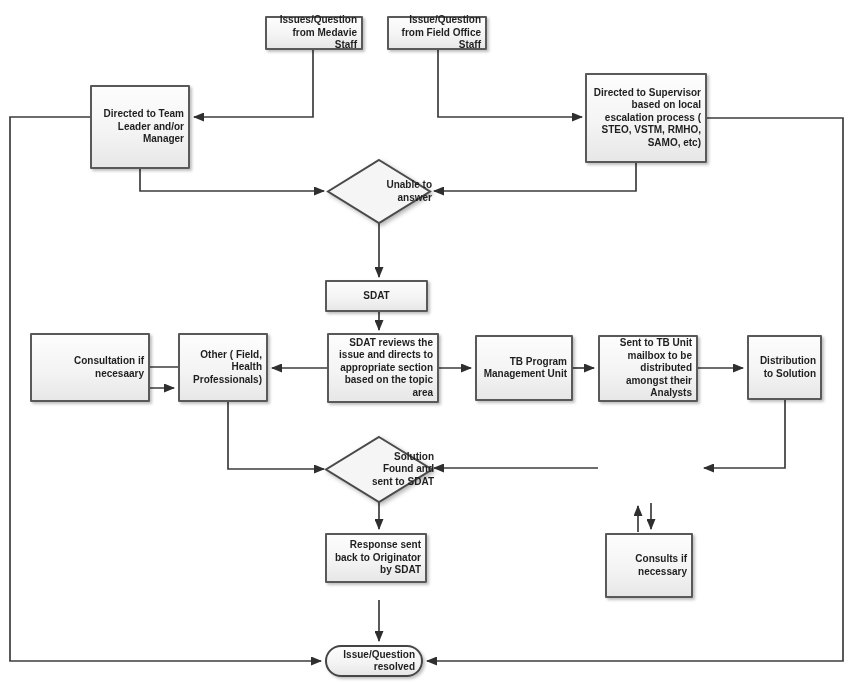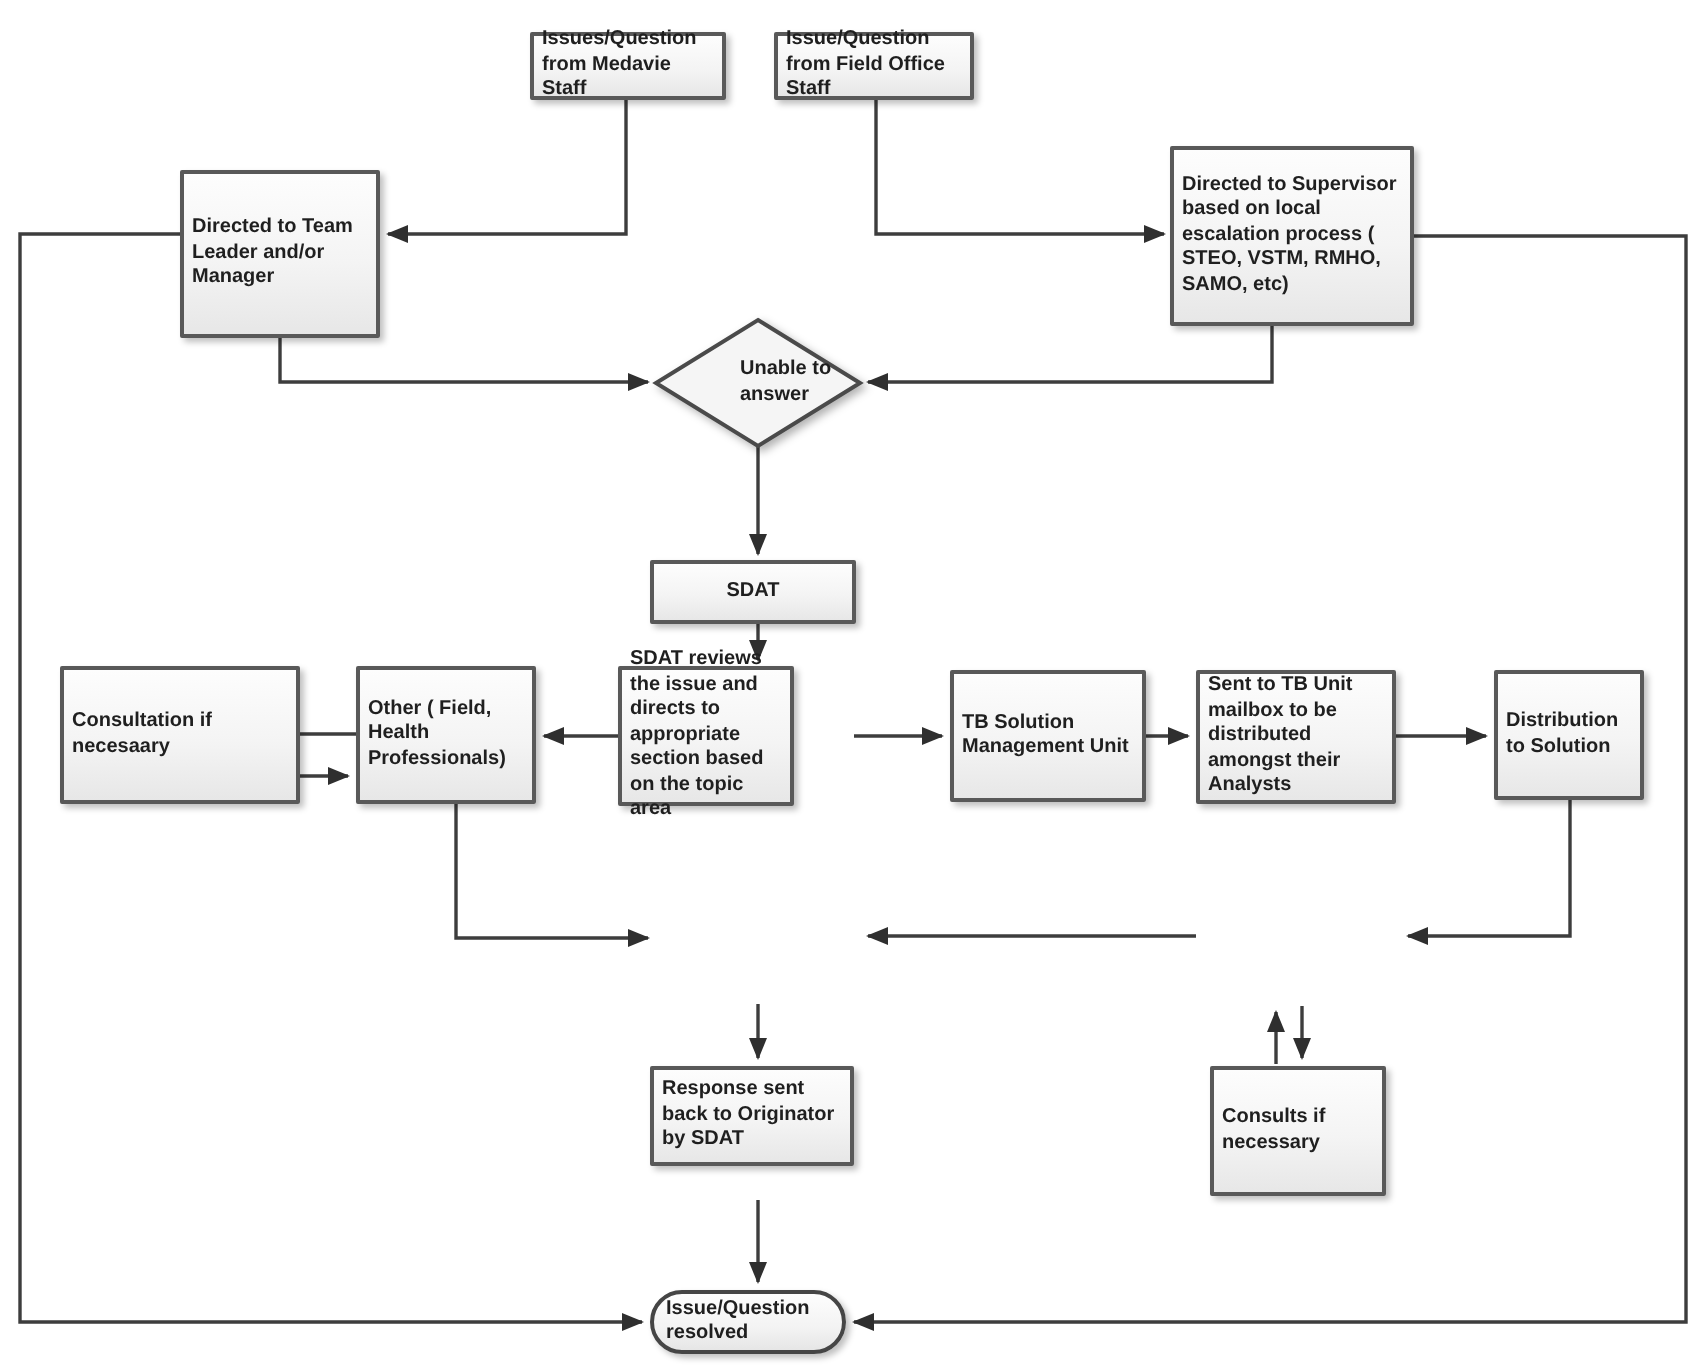--- a/index.html
+++ b/index.html
@@ -3,21 +3,21 @@
 <meta charset="utf-8">
 <style>
   html,body{margin:0;padding:0;background:#ffffff;}
   #canvas{
     position:relative;width:850px;height:683px;background:#ffffff;
     font-family:"Liberation Sans",sans-serif;color:#1f1f1f;overflow:hidden;
   }
   #wires{position:absolute;left:0;top:0;width:850px;height:683px;}
   .node{
     position:absolute;display:flex;align-items:center;justify-content:center;
-    text-align:left;font-size:10px;font-weight:bold;line-height:1.25;
+    text-align:right;font-size:10px;font-weight:bold;line-height:1.25;
     box-sizing:border-box;
   }
   .box{
     background:linear-gradient(to bottom,#fdfdfd 0%,#f4f4f4 55%,#e7e7e7 100%);
     border:2px solid #595959;border-radius:1px;
     box-shadow:2px 2px 3px rgba(0,0,0,0.25);
     padding:2px 4px;
   }
   .oval{
     background:linear-gradient(to bottom,#fdfdfd 0%,#f3f3f3 60%,#e6e6e6 100%);
@@ -101,28 +101,34 @@
     </svg>
     <div class="dlabel">Unable to answer</div>
   </div>
 
   <div class="node box" style="left:325px;top:280px;width:103px;height:32px">SDAT</div>
 
   <div class="node box" style="left:30px;top:333px;width:120px;height:69px">Consultation if necesaary</div>
 
   <div class="node box" style="left:178px;top:333px;width:90px;height:69px">Other ( Field, Health Professionals)</div>
 
-  <div class="node box" style="left:309px;top:333px;width:88px;height:70px">SDAT reviews the issue and directs to appropriate section based on the topic area</div>
+  <div class="node box" style="left:327px;top:333px;width:112px;height:70px">SDAT reviews the issue and directs to appropriate section based on the topic area</div>
 
-  <div class="node box" style="left:475px;top:335px;width:98px;height:66px">TB Solution Management Unit</div>
+  <div class="node box" style="left:475px;top:335px;width:98px;height:66px">TB Program Management Unit</div>
 
   <div class="node box" style="left:598px;top:335px;width:100px;height:67px">Sent to TB Unit mailbox to be distributed amongst their Analysts</div>
 
   <div class="node box" style="left:747px;top:335px;width:75px;height:65px">Distribution to Solution</div>
 
+  <div class="node diamond" style="left:324px;top:435px;width:110px;height:69px">
+    <svg viewBox="0 0 110 69" preserveAspectRatio="none">
+      <polygon points="55,2 108,34.5 55,67 2,34.5" fill="#f5f5f5" stroke="#4a4a4a" stroke-width="2"></polygon>
+    </svg>
+    <div class="dlabel">Solution Found and sent to SDAT</div>
+  </div>
 
 
   <div class="node box" style="left:605px;top:533px;width:88px;height:65px">Consults if necessary</div>
 
   <div class="node box" style="left:325px;top:533px;width:102px;height:50px">Response sent back to Originator by SDAT</div>
 
   <div class="node oval" style="left:325px;top:645px;width:98px;height:32px">Issue/Question resolved</div>
 
 </div>
 

